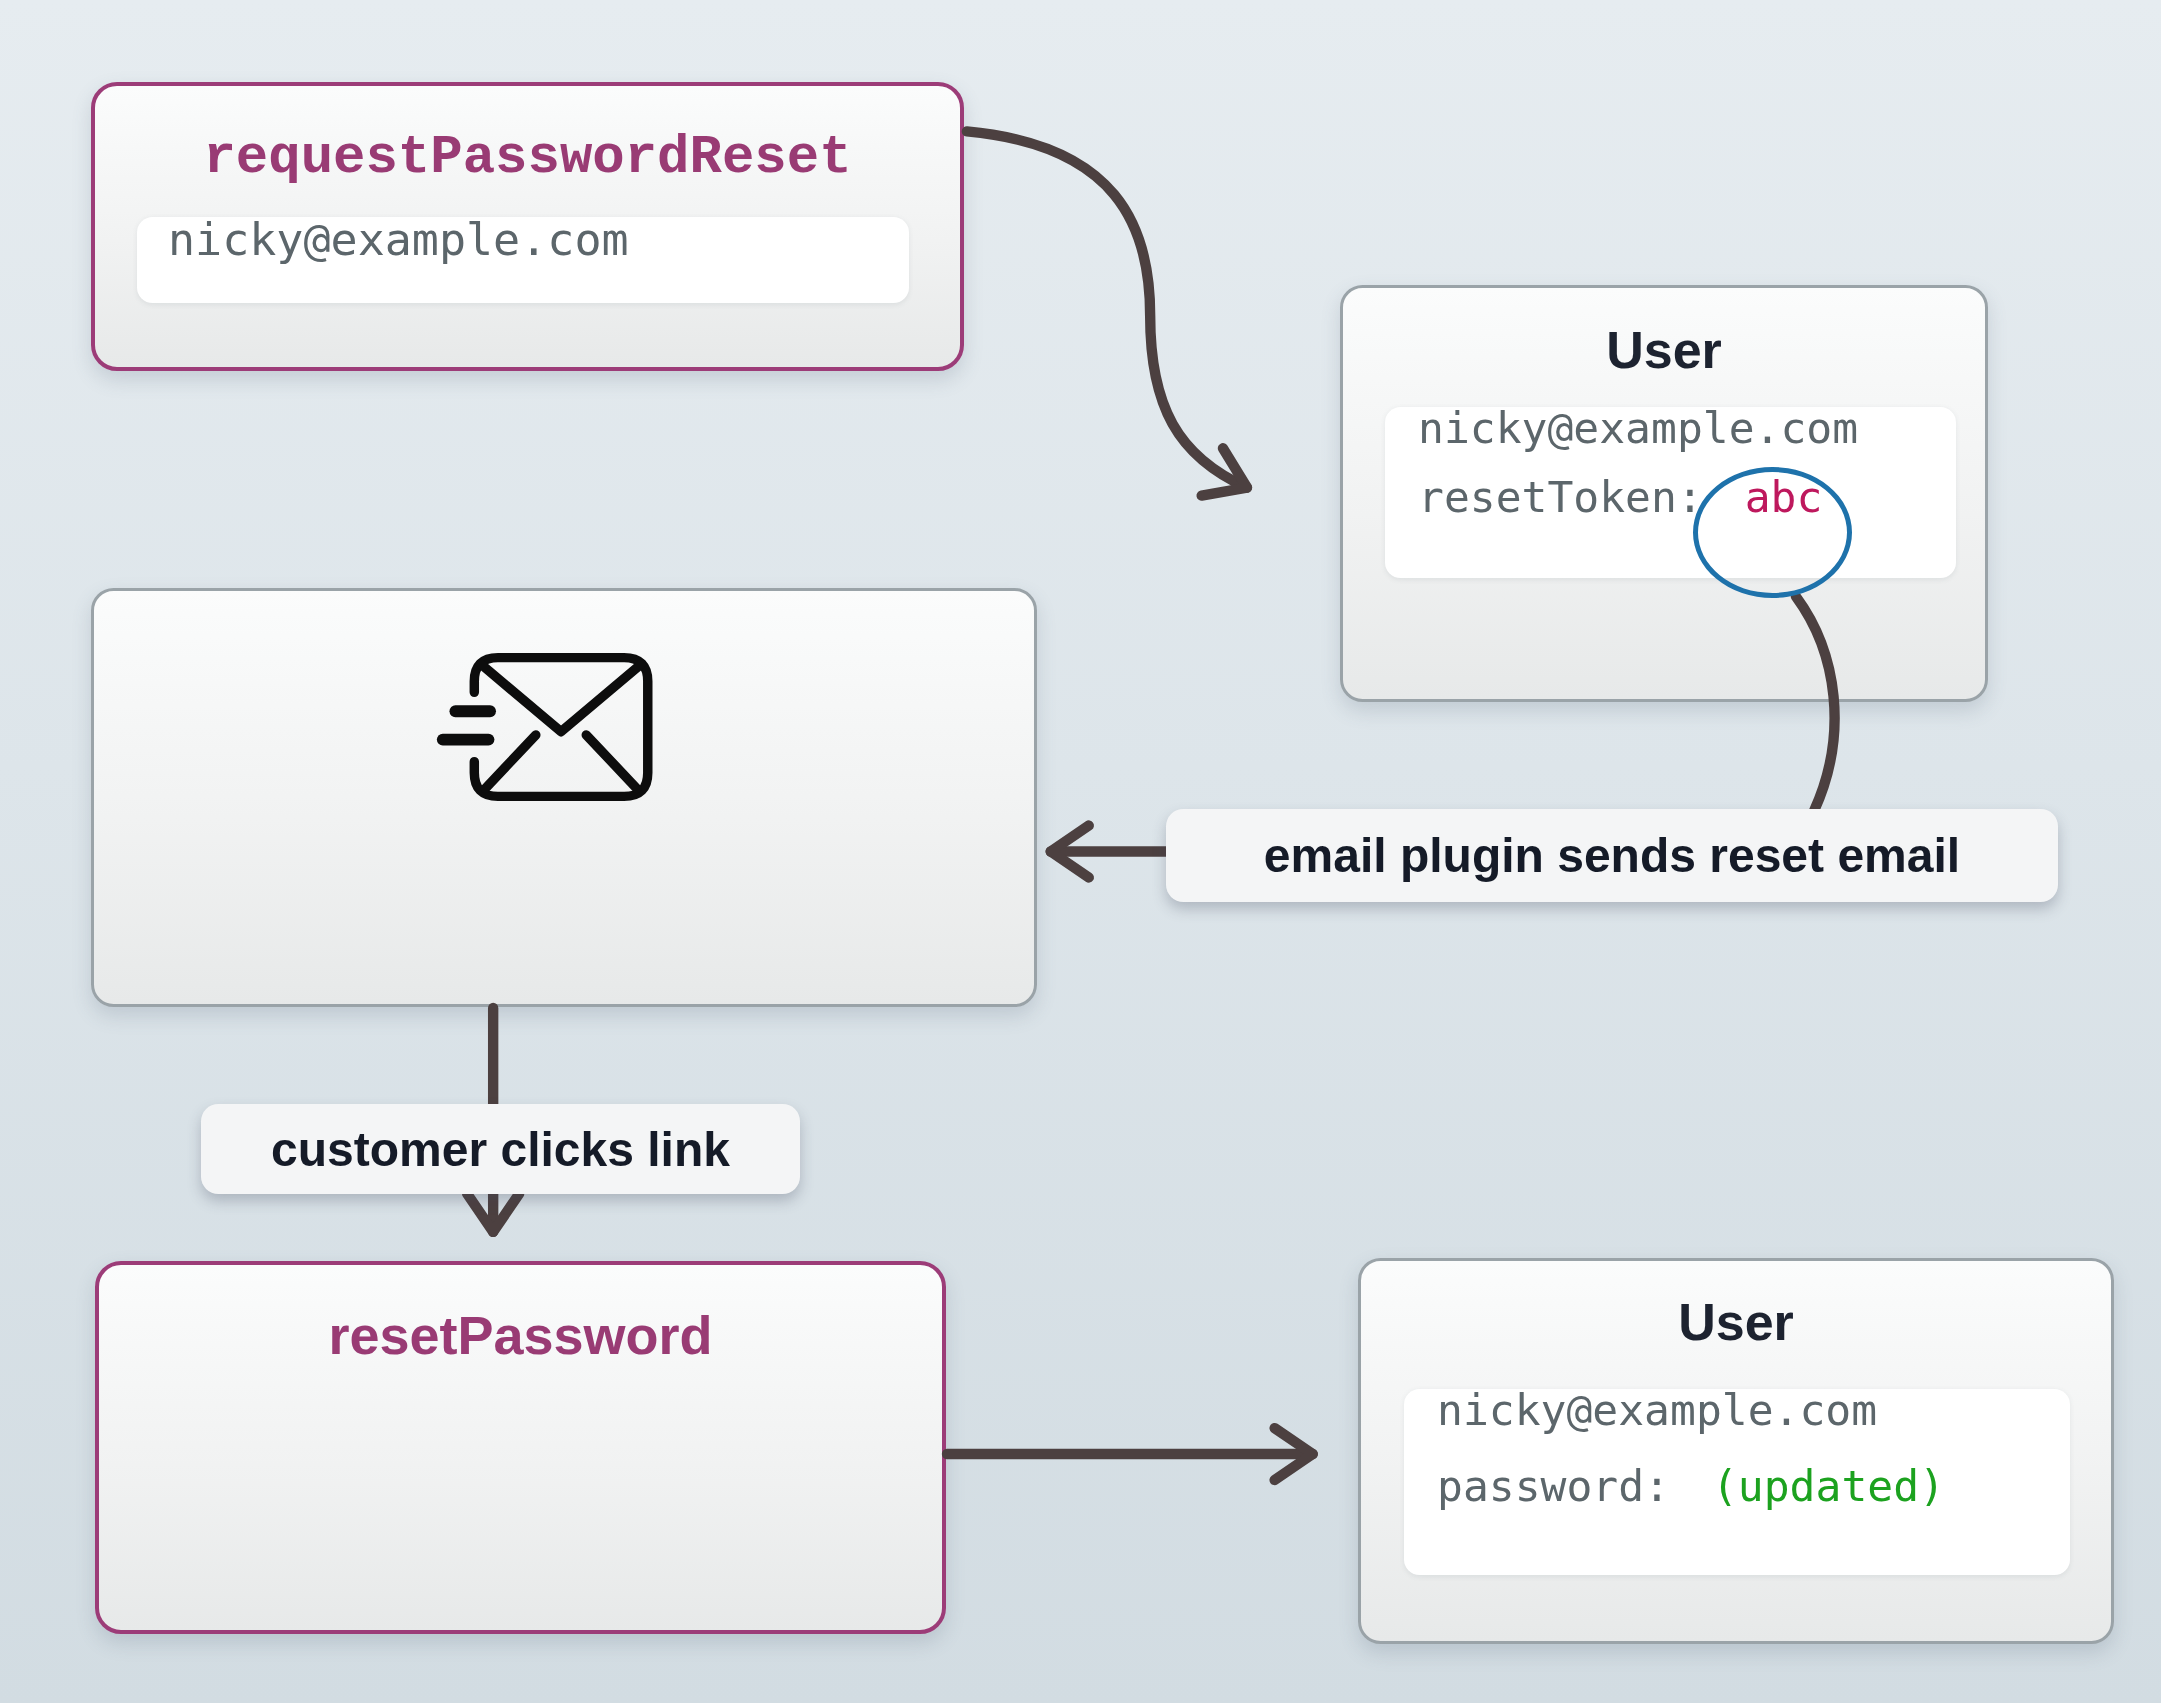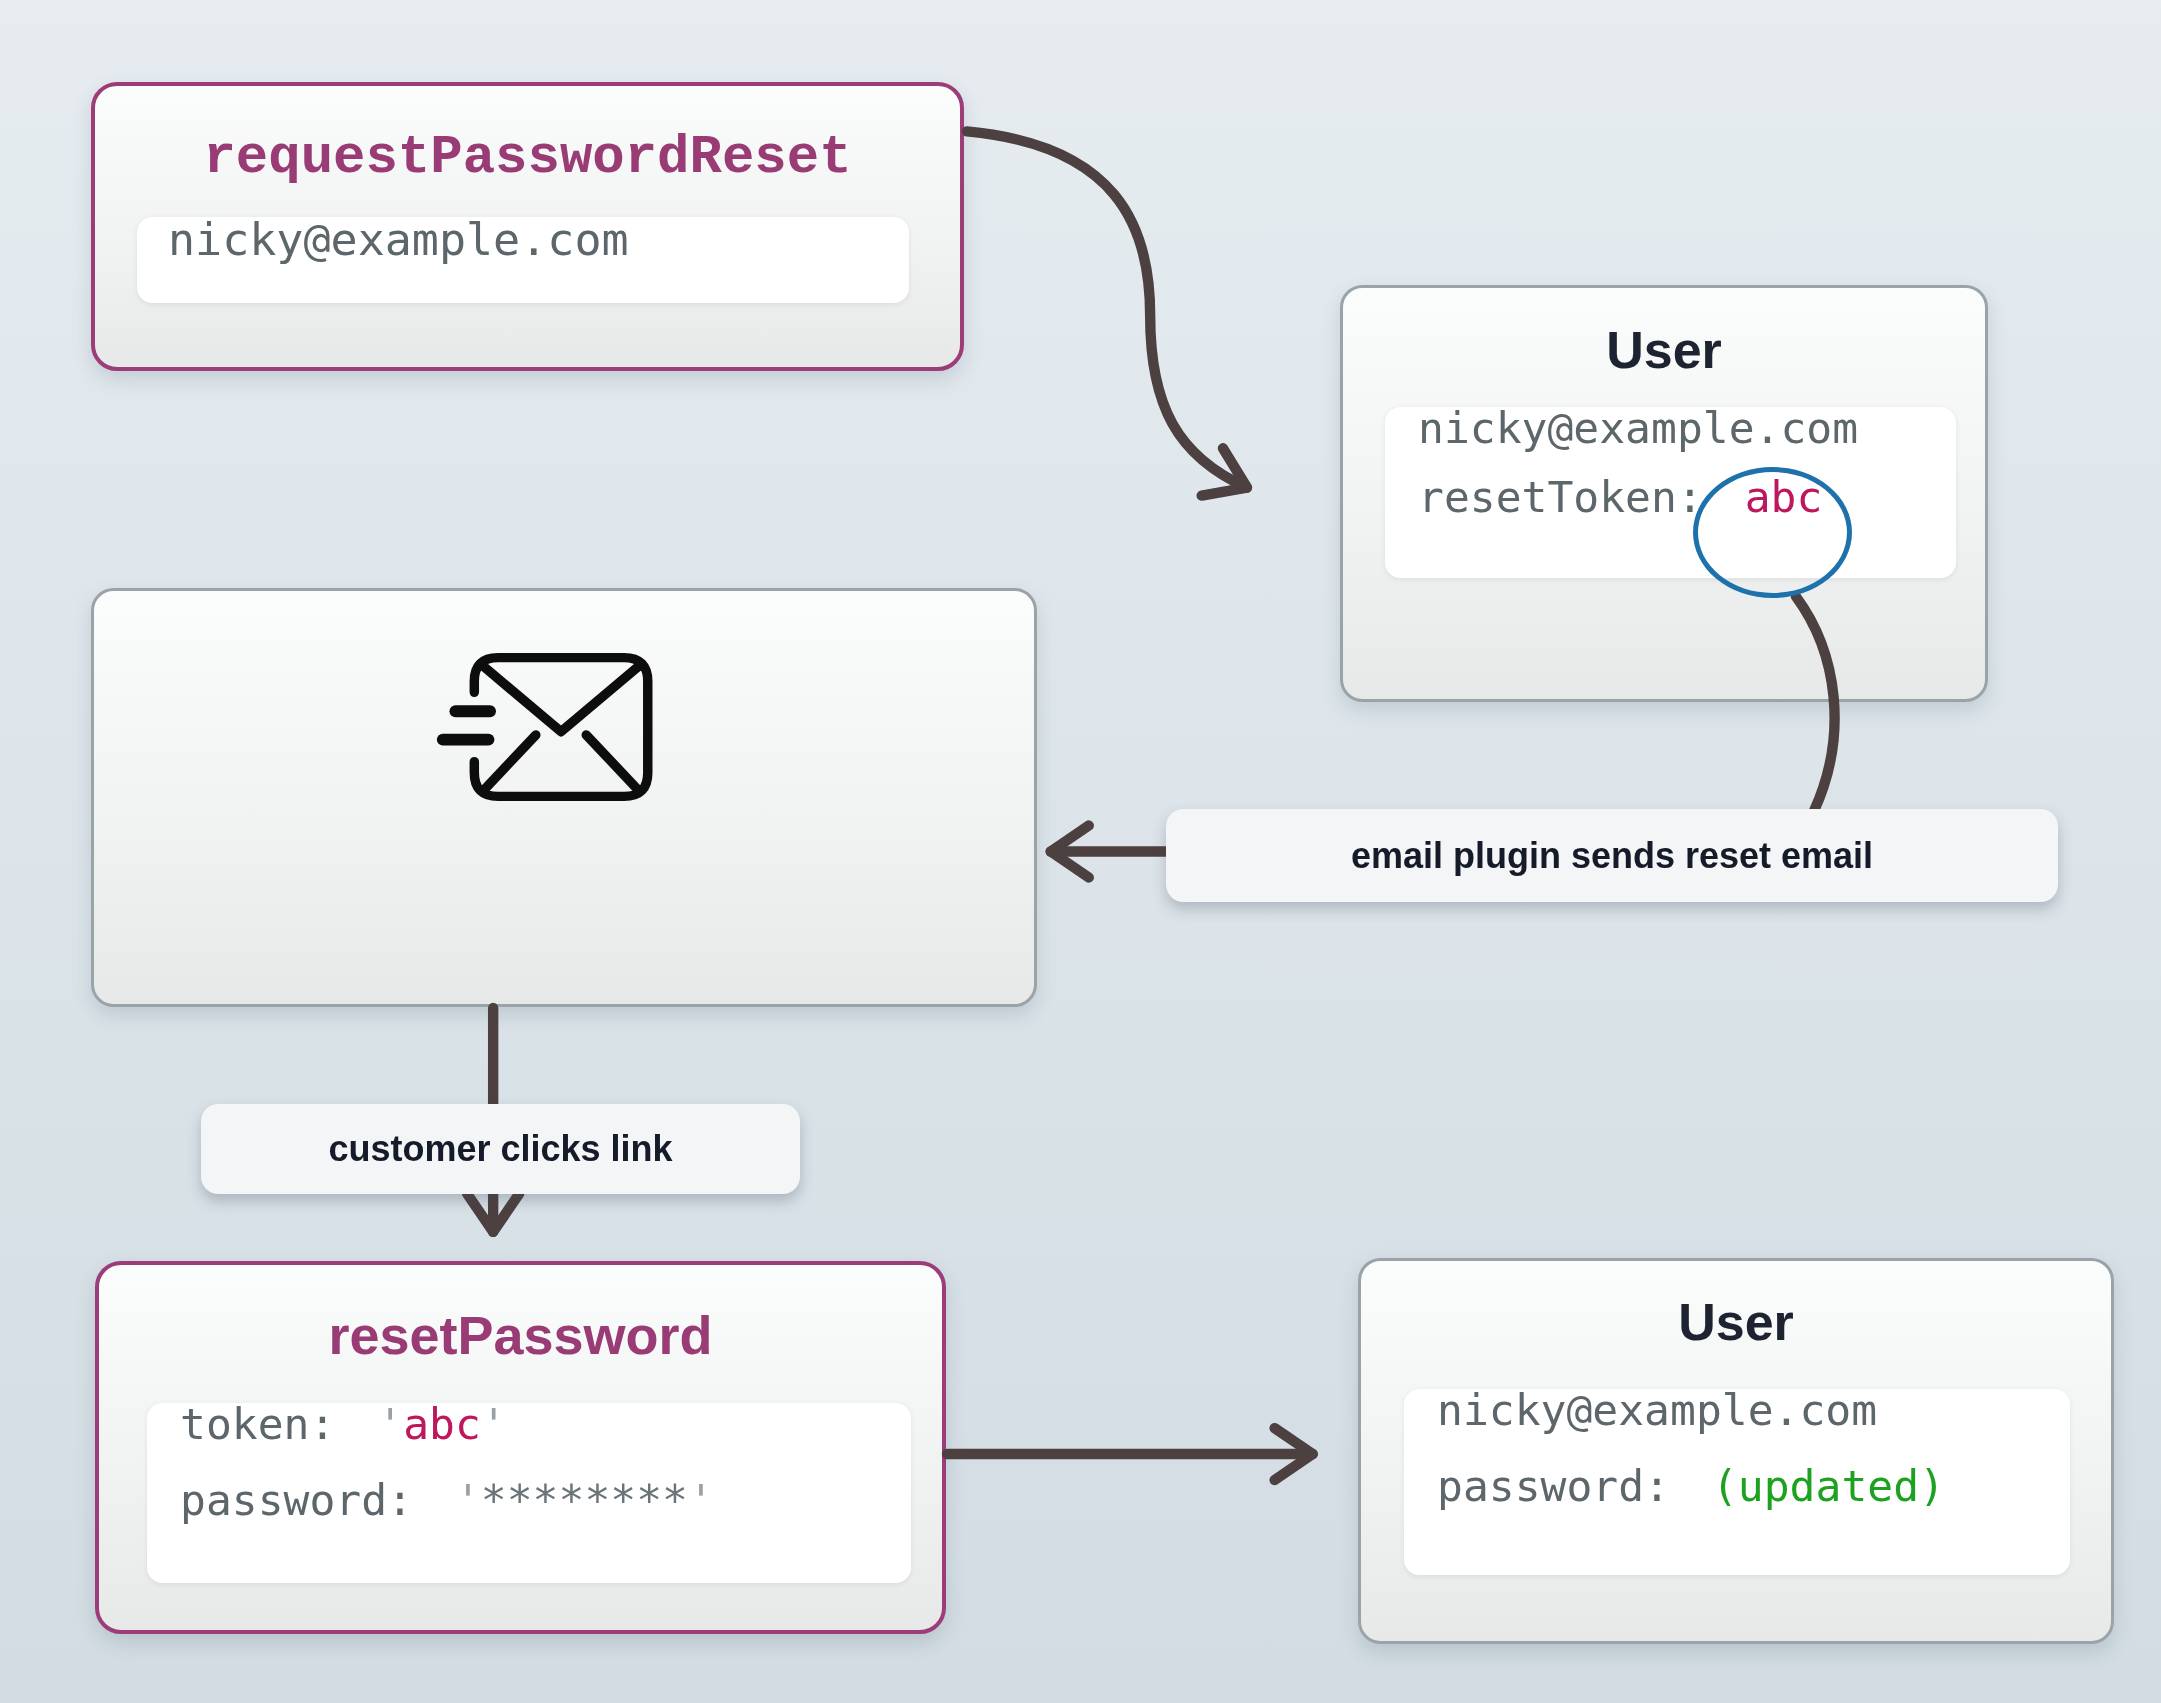--- a/index.html
+++ b/index.html
@@ -37,21 +37,21 @@
   .mono-gray{color:#5c666b;}
   .mono-light{color:#98a1a6;}
   .mono-blue{color:#be185d;}
   .mono-green{color:#1ca21f;}
   .gap{margin-right:0.62ch;}
   
   .flabel{
     position:absolute;background:#f4f5f6;border-radius:17.3px;
     box-shadow:0 7px 14px rgba(60,70,90,0.28);
     display:flex;align-items:center;justify-content:center;
-    font-weight:700;font-size:36px;color:#151b28;z-index:3;
+    font-weight:700;font-size:48px;color:#151b28;z-index:3;
     white-space:nowrap;
   }
   
   .token-circle{
     position:absolute;left:1693px;top:467px;width:149px;height:121px;
     border:5.2px solid #1e72ab;border-radius:50%;z-index:3;
   }
   
   .arrows{position:absolute;left:0;top:0;z-index:2;pointer-events:none;}
   
@@ -94,30 +94,20 @@
         <path stroke-width="6" d="M34,91 L66,57"></path>
         <path stroke-width="6" d="M130,91 L98,57"></path>
         <path stroke-width="7.5" d="M15,42 H37"></path>
         <path stroke-width="7.5" d="M7,60 H36"></path>
       </g>
     </svg>
   </div>
 
   <div class="node purple" style="left:95px;top:1261px;width:843px;height:365px;">
     <div class="node-title t-purple" style="top:43px;">resetPassword</div>
-    <div class="pill" style="left:48px;top:138px;width:731px;height:180px;padding-left:33px;font-size:43px;gap:33px;">
-      <div class="line">
-        <span class="mono-gray gap">token:</span>
-        <span class="mono-light">'</span><span class="mono-blue">abc</span><span class="mono-light">'</span>
-      </div>
-      <div class="line">
-        <span class="mono-gray gap">password:</span>
-        <span class="mono-light">'</span><span class="mono-gray" style="color:#6b7478;">********</span><span class="mono-light">'</span>
-      </div>
-    </div>
   </div>
 
   <div class="node gray" style="left:1358px;top:1258px;width:718px;height:380px;">
     <div class="node-title t-dark" style="top:35px;">User</div>
     <div class="pill" style="left:43px;top:128px;width:633px;height:186px;padding-left:33px;font-size:43px;gap:33px;">
       <div class="line">
         <span class="mono-gray">nicky@example.com</span>
       </div>
       <div class="line">
         <span class="mono-gray gap">password:</span>

